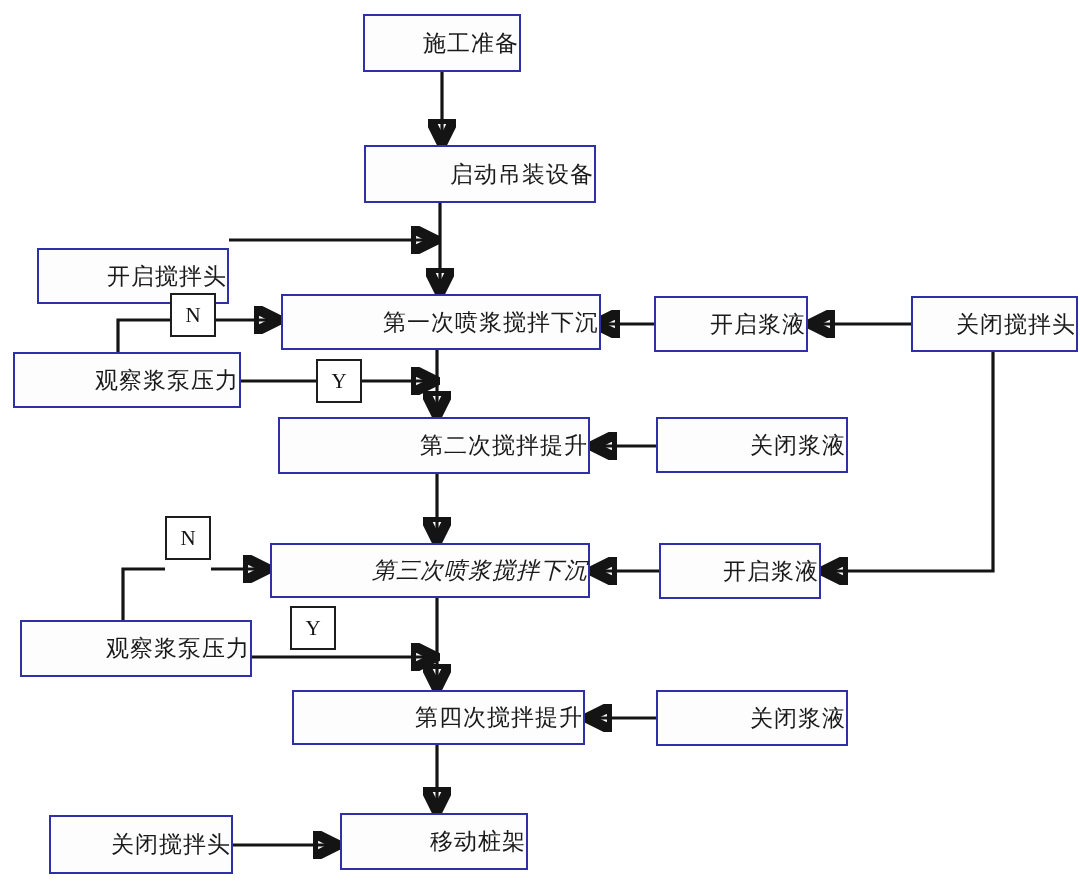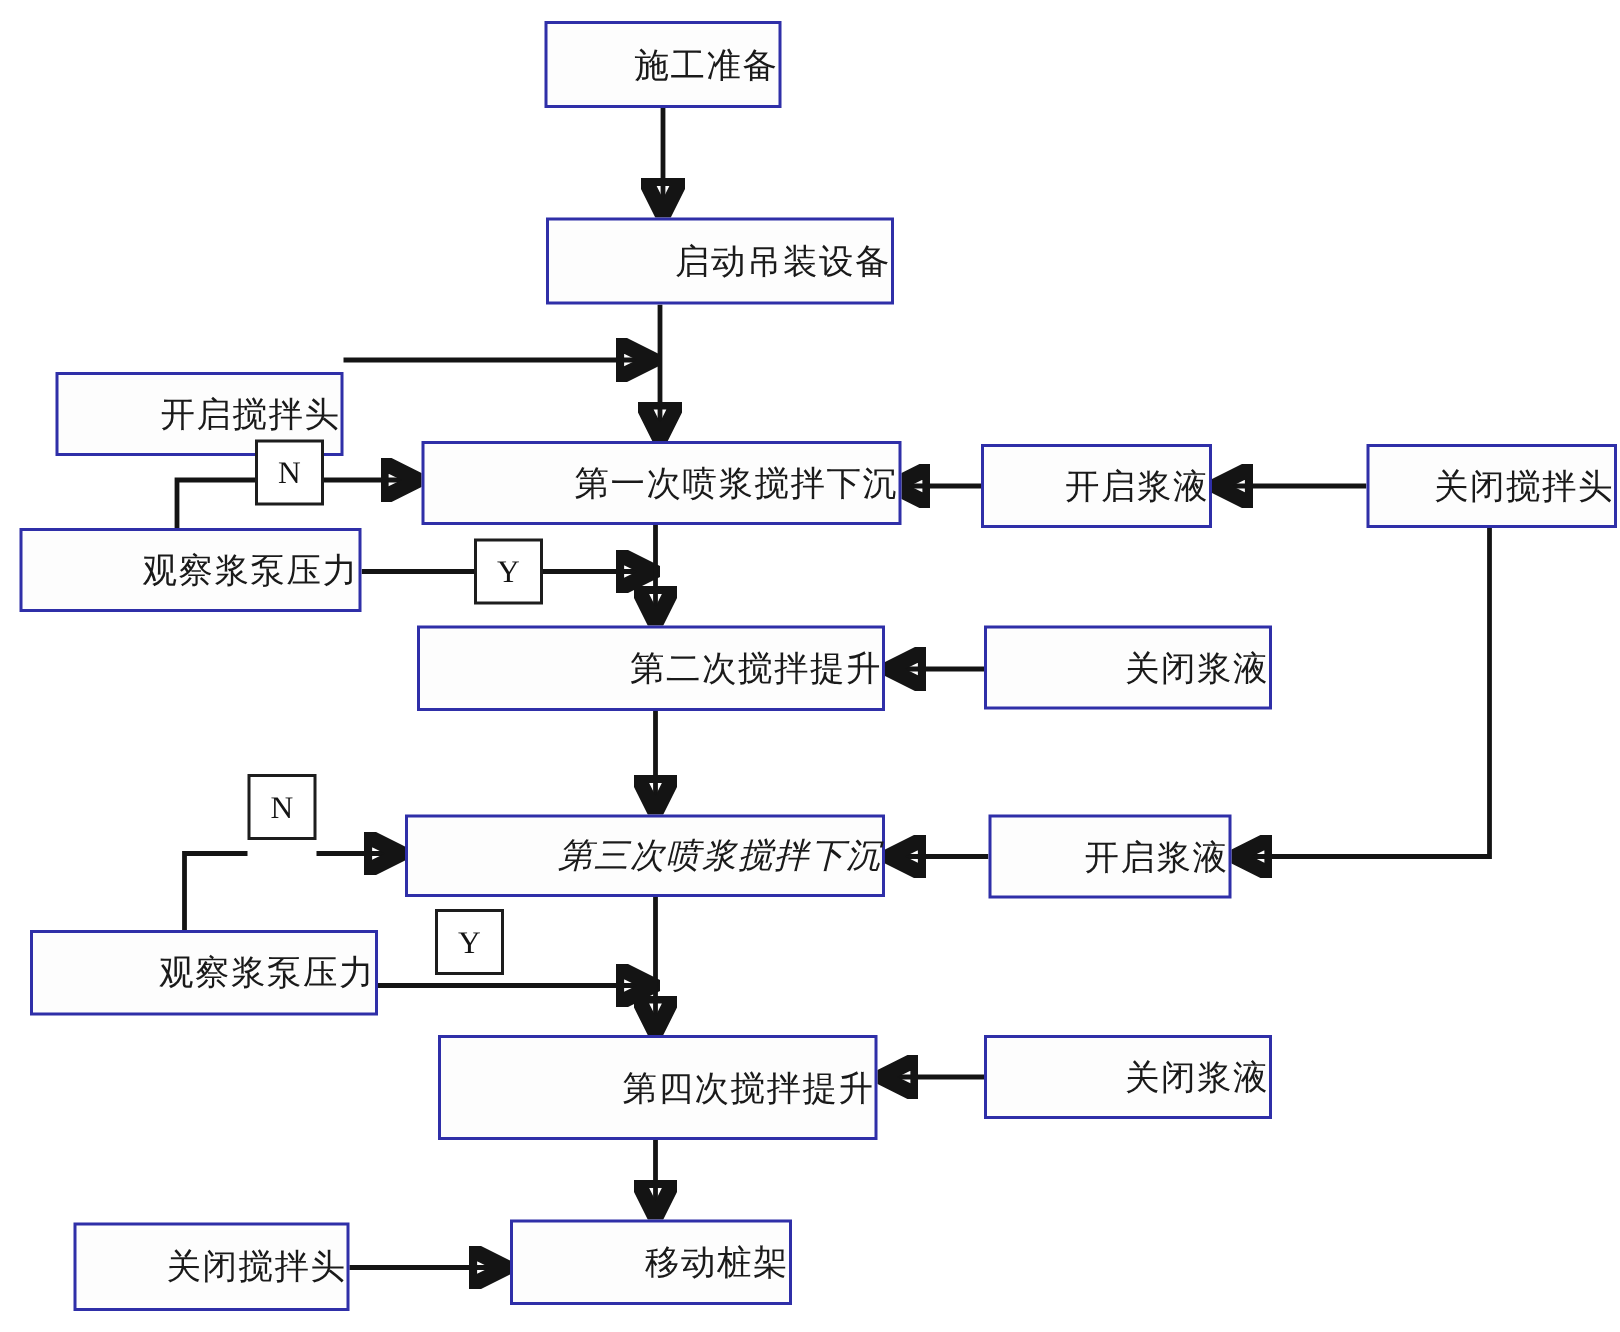--- a/index.html
+++ b/index.html
@@ -143,21 +143,21 @@
   </div>
   <div class="node" style="left:270px;top:543px;width:320px;height:55px;font-style:italic;">
     <span>第三次喷浆搅拌下沉</span>
   </div>
   <div class="node" style="left:659px;top:543px;width:162px;height:56px;">
     <span>开启浆液</span>
   </div>
   <div class="node" style="left:20px;top:620px;width:232px;height:57px;">
     <span>观察浆泵压力</span>
   </div>
-  <div class="node" style="left:292px;top:690px;width:293px;height:70px;">
+  <div class="node" style="left:292px;top:690px;width:293px;height:55px;">
     <span>第四次搅拌提升</span>
   </div>
   <div class="node" style="left:656px;top:690px;width:192px;height:56px;">
     <span>关闭浆液</span>
   </div>
   <div class="node" style="left:49px;top:815px;width:184px;height:59px;">
     <span>关闭搅拌头</span>
   </div>
   <div class="node" style="left:340px;top:813px;width:188px;height:57px;padding-left:20px;">
     <span>移动桩架</span>

